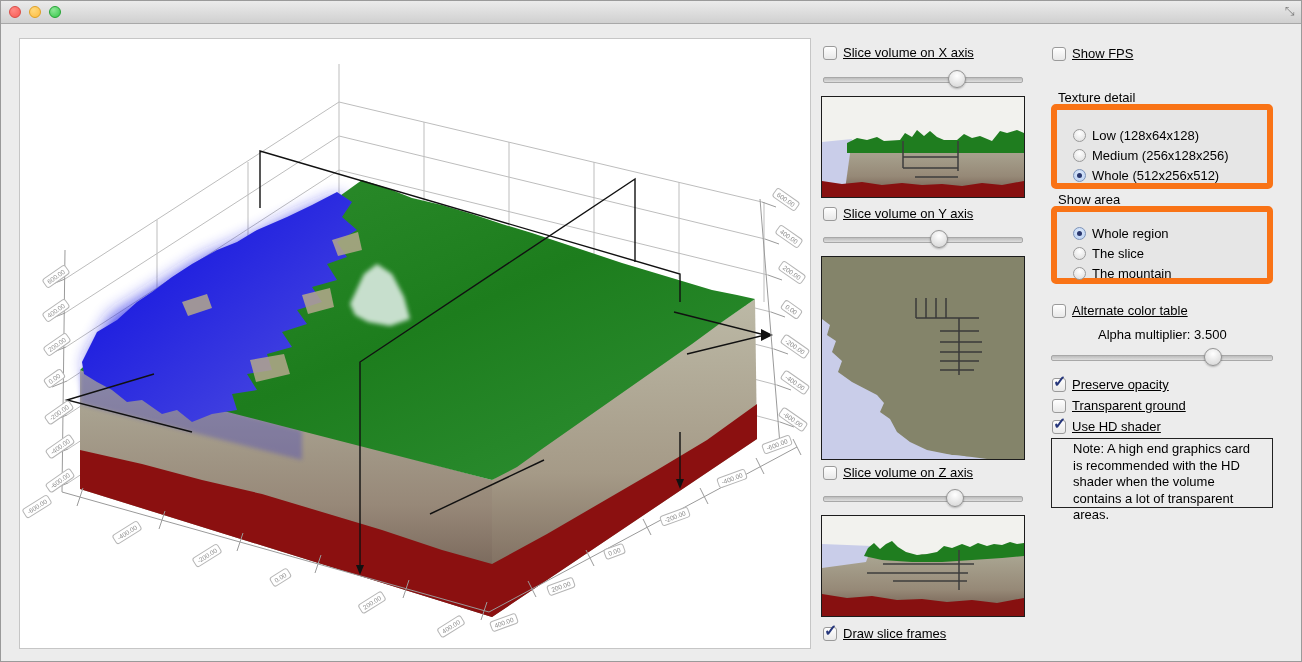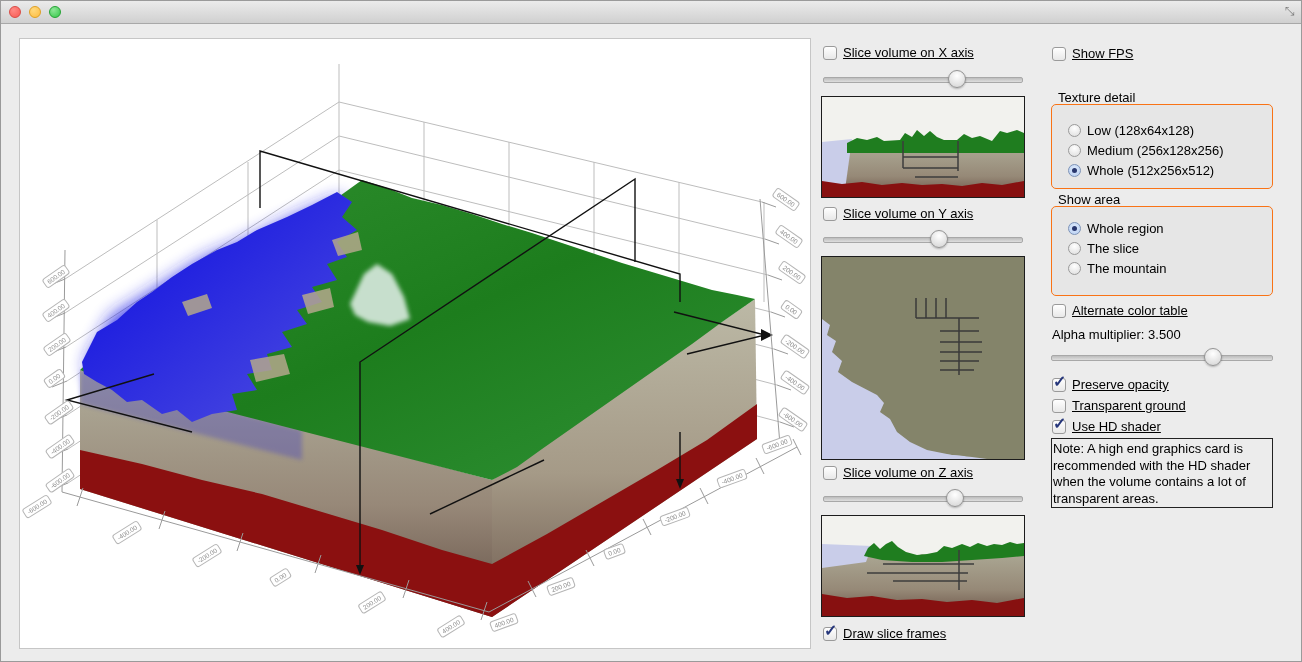--- a/index.html
+++ b/index.html
@@ -31,29 +31,29 @@
   .cbox .mark{position:absolute;left:0px;top:-7px;font-size:16px;font-weight:bold;color:#26367b;}
   .slider{position:absolute;height:20px;}
   .slider .track{position:absolute;left:0;right:0;top:8px;height:4px;border-radius:2px;
                  background:linear-gradient(#bdbdbd,#dedede);border:1px solid #a8a8a8;}
   .slider .thumb{position:absolute;top:1px;width:18px;height:18px;border-radius:50%;
                  background:radial-gradient(circle at 50% 30%,#ffffff,#d2d2d2);
                  border:1px solid #949494;box-sizing:border-box;margin-left:-9px;
                  box-shadow:0 1px 2px rgba(0,0,0,.25);}
   .preview{position:absolute;border:1px solid #1c1c1c;background:#f2f2ee;box-sizing:content-box;}
   .grouplabel{position:absolute;font-size:13px;color:#000;}
-  .groupbox{position:absolute;background:#e6e6e6;border:1px solid #f97316;border-radius:5px;box-sizing:border-box;}
+  .groupbox{position:absolute;background:#e6e6e6;border:6px solid #f97316;border-radius:5px;box-sizing:border-box;}
   .radiorow{position:absolute;display:flex;align-items:center;gap:6px;font-size:13px;}
   .radio{width:13px;height:13px;border-radius:50%;background:radial-gradient(circle at 50% 30%,#ffffff,#dcdcdc);
          border:1px solid #9a9a9a;box-sizing:border-box;position:relative;flex:0 0 auto;}
   .radio.sel{background:radial-gradient(circle at 50% 35%,#dce9fb,#b8cff2);border:1px solid #7d93b8;}
   .radio.sel::after{content:"";position:absolute;left:3px;top:3px;width:5px;height:5px;border-radius:50%;background:#29376e;}
   #notebox{position:absolute;border:1px solid #222;font-size:13px;line-height:16.5px;color:#000;
-           padding:2px 1px;box-sizing:border-box;}
-  .label{position:absolute;font-size:13px;color:#000;}
+           padding:2px 21px;box-sizing:border-box;}
+  .label{position:absolute;font-size:13px;color:#000;margin-left:46px;}
 </style>
 </head>
 <body>
 
 <div id="window">
 
   <div id="titlebar">
     <div class="traffic" id="btn-close"></div>
     <div class="traffic" id="btn-min"></div>
     <div class="traffic" id="btn-zoom"></div>
@@ -317,21 +317,21 @@
       <span class="radio"></span>
       <span>Medium (256x128x256)</span>
     </div>
     <div class="radiorow" style="left:16px;top:58px;position:absolute">
       <span class="radio sel"></span>
       <span>Whole (512x256x512)</span>
     </div>
   </div>
 
   <div class="grouplabel" style="left:1057px;top:191px">Show area</div>
-  <div class="groupbox" style="left:1050px;top:205px;width:222px;height:90px">
+  <div class="groupbox" style="left:1050px;top:205px;width:222px;height:78px">
     <div class="radiorow" style="left:16px;top:14px;position:absolute">
       <span class="radio sel"></span>
       <span>Whole region</span>
     </div>
     <div class="radiorow" style="left:16px;top:34px;position:absolute">
       <span class="radio"></span>
       <span>The slice</span>
     </div>
     <div class="radiorow" style="left:16px;top:54px;position:absolute">
       <span class="radio"></span>

